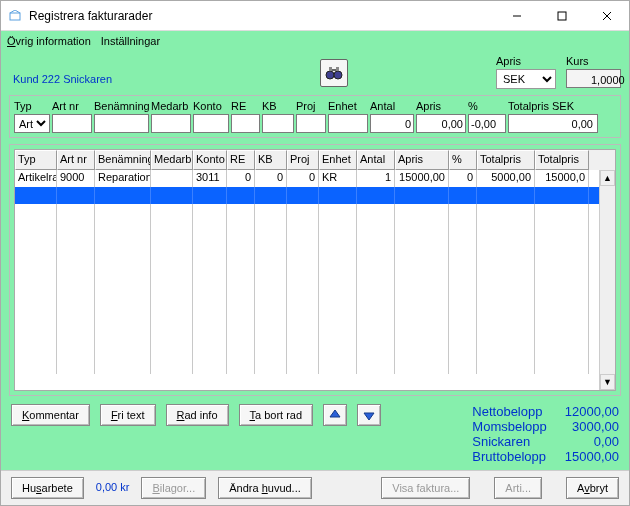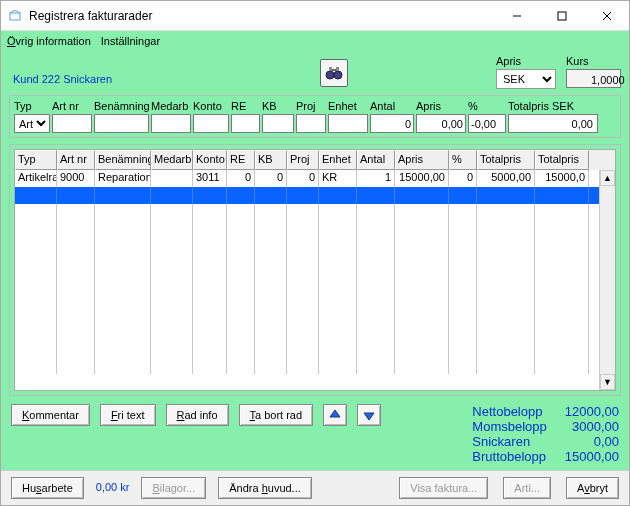--- a/index.html
+++ b/index.html
@@ -239,21 +239,21 @@
   .bottombar {
     border-top:1px solid #ccc;
     padding: 6px 10px;
     display:flex;
     align-items:center;
     gap:12px;
     background:#f0f0f0;
   }
   .prelim { color:#0033cc; line-height:1.2; }
   .bottombar .right {
-    margin-left:auto; display:flex; gap:15px;
+    margin-left:auto; display:flex; gap:24px;
   }
 </style>
 </head>
 <body>
 
 <div class="window">
 
   <div class="titlebar">
     <span class="icon">
       <svg width="12" height="12" viewBox="0 0 12 12">

